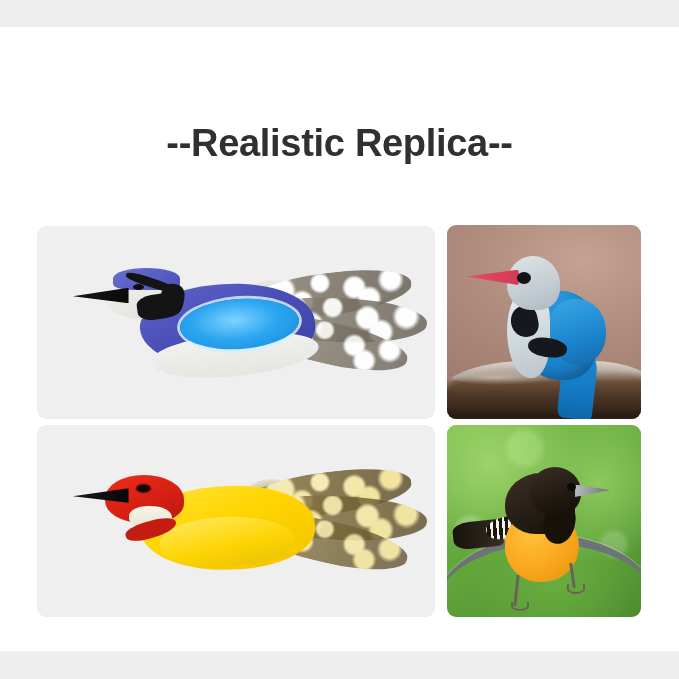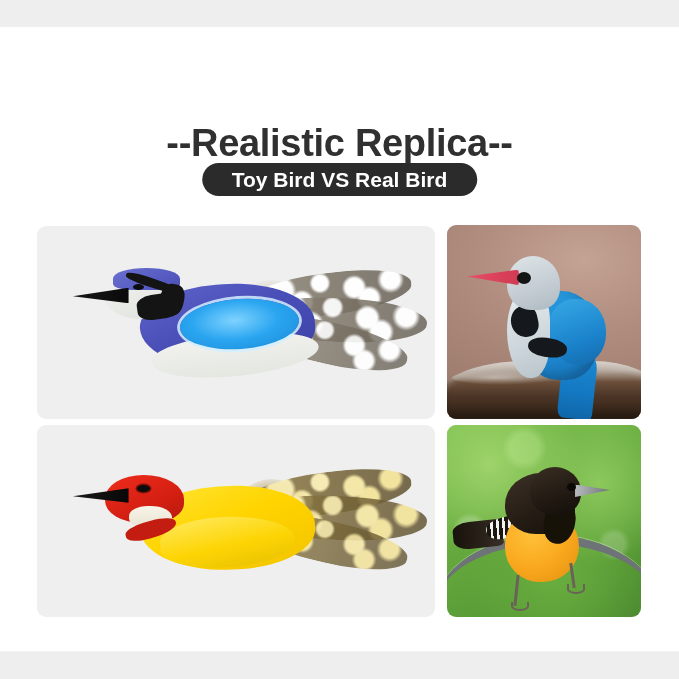--- a/index.html
+++ b/index.html
@@ -217,21 +217,20 @@
 </head>
 <body>
 
 <div class="band band-top"></div>
 <div class="band band-bottom"></div>
 
 <div class="stage">
 
   <div class="title">--Realistic Replica--</div>
 
-  <div class="badge">Toy Bird VS Real Bird</div>
 
   <div class="panel panel-toy p-r1c1">
     <div class="toy">
       <div class="tail tail-gray">
         <div class="fluff"></div>
         <div class="plume pl1"></div>
         <div class="plume pl2"></div>
         <div class="plume pl3"></div>
       </div>
       <div class="t-body bj-body"></div>

